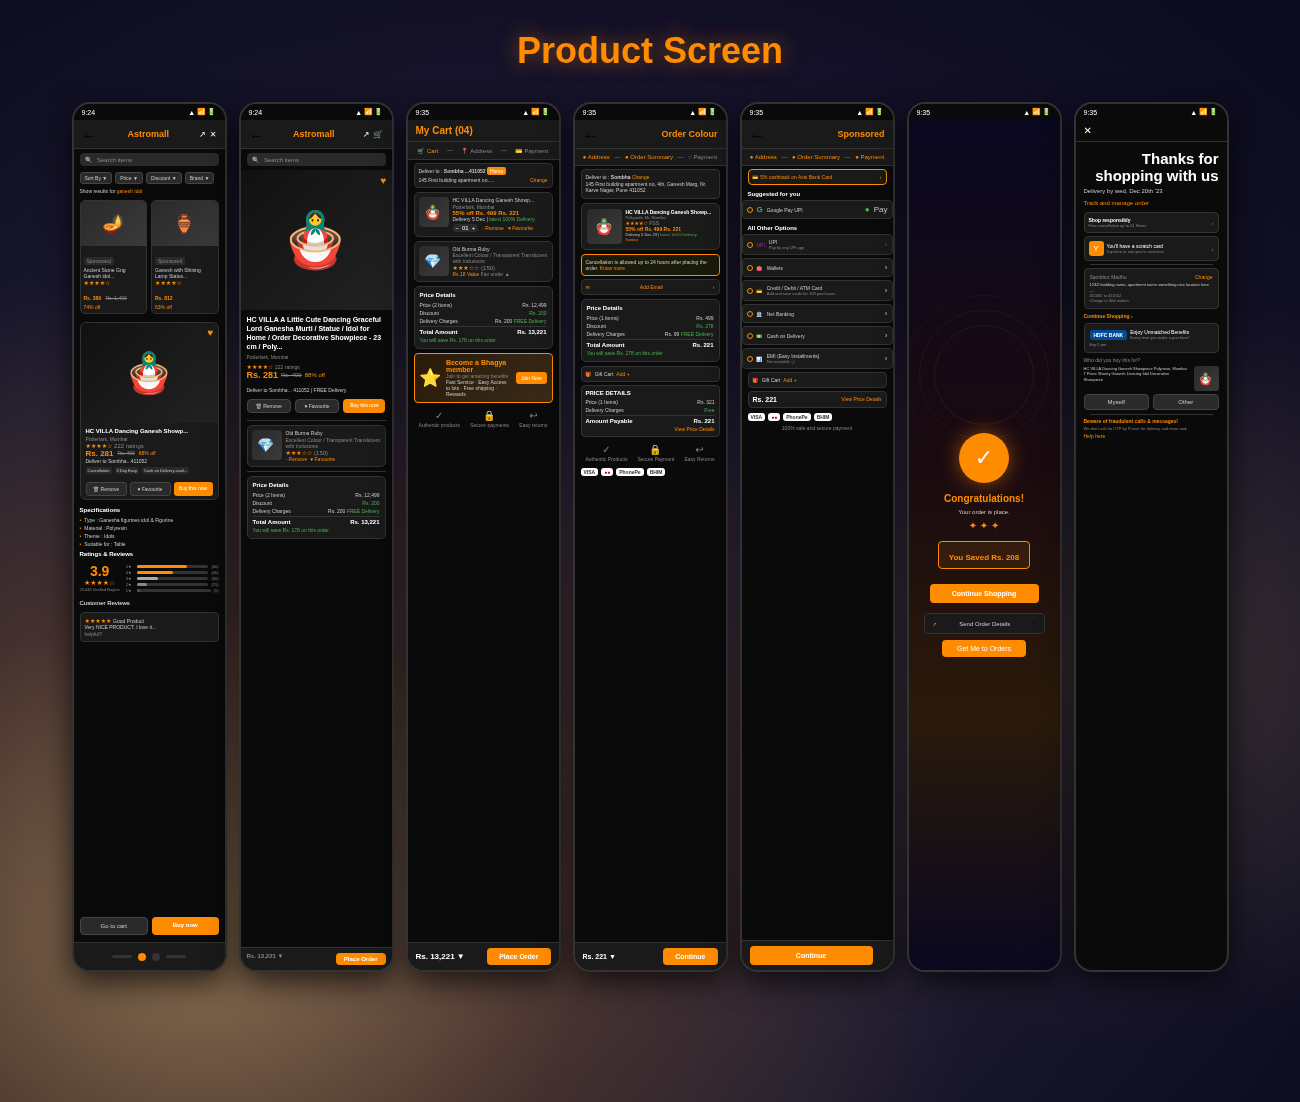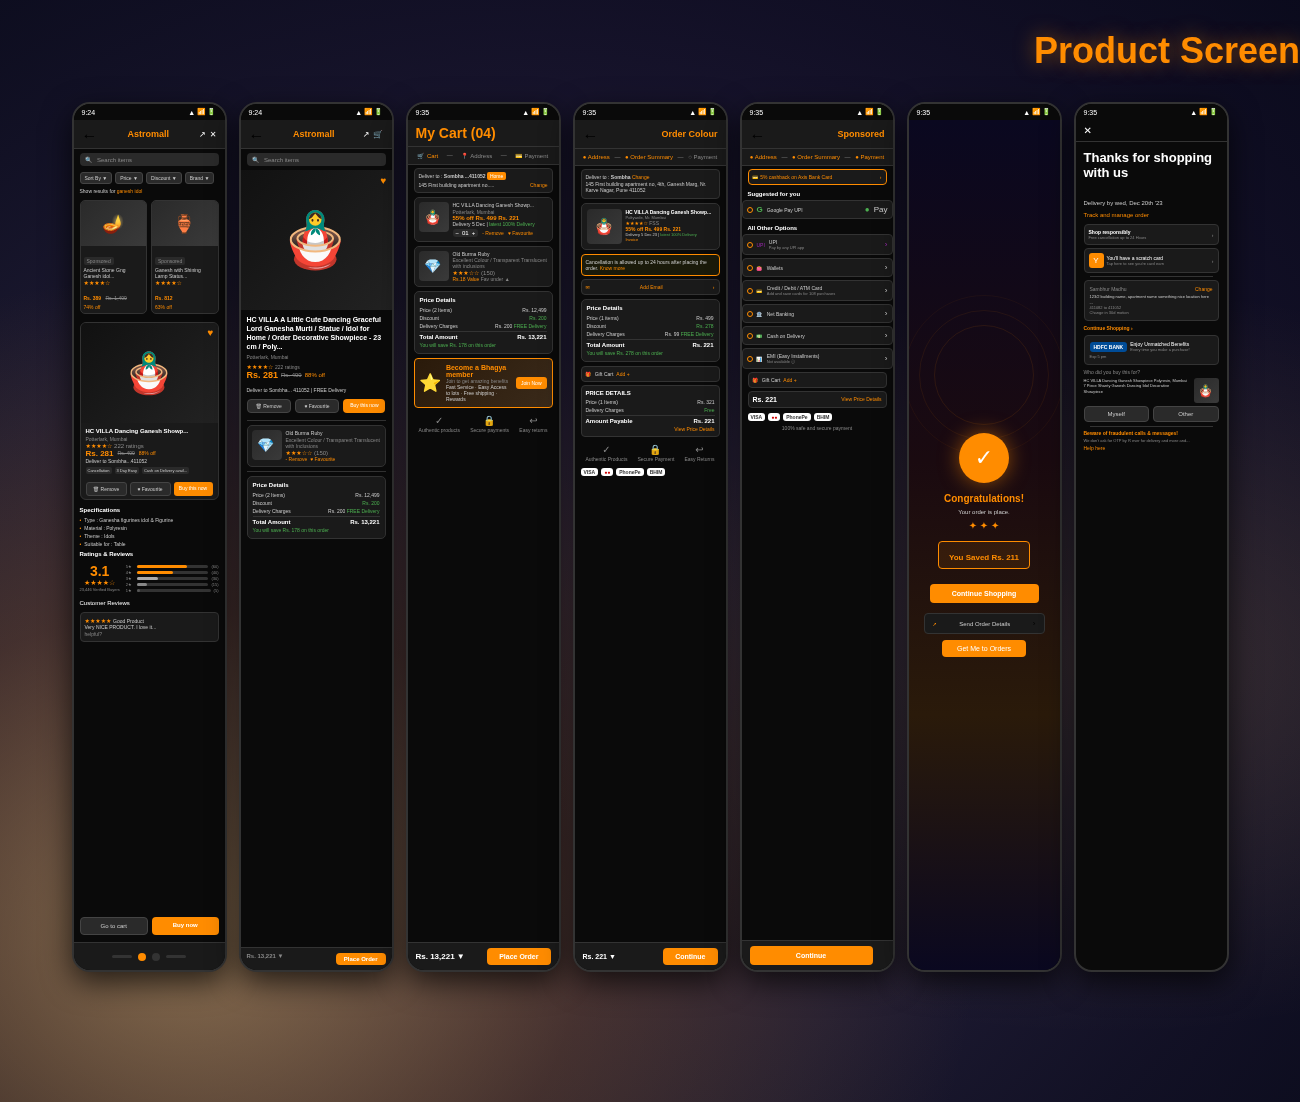--- a/index.html
+++ b/index.html
@@ -15,21 +15,21 @@
     .bg-overlay {
       position: absolute;
       top: 0; left: 0; right: 0; bottom: 0;
       background: 
         radial-gradient(ellipse at 15% 85%, rgba(200,160,100,0.6) 0%, rgba(150,100,50,0.3) 25%, transparent 50%),
         radial-gradient(ellipse at 85% 60%, rgba(255,200,100,0.15) 0%, transparent 40%),
         radial-gradient(ellipse at 50% 50%, rgba(30,20,60,0.8) 0%, rgba(10,10,30,0.9) 100%);
       pointer-events: none;
     }
     .page-title {
-      text-align: right;
+      text-align: center;
       padding: 30px 0 20px;
       font-size: 36px;
       font-weight: bold;
       color: #ff8c00;
       position: relative;
       z-index: 10;
       text-shadow: 0 0 20px rgba(255,140,0,0.5);
     }
     .screens-container {
       display: flex;
@@ -224,21 +224,21 @@
       align-items: center;
       gap: 4px;
     }
     .payment-radio {
       width: 6px;
       height: 6px;
       border-radius: 50%;
       border: 1px solid #ff8c00;
     }
     .thanks-screen { padding: 8px; }
-    .thanks-header { font-size: 13px; color: #fff; font-weight: bold; margin-bottom: 20px; }
+    .thanks-header { font-size: 15px; color: #fff; font-weight: bold; margin-bottom: 4px; text-align: right; }
     .thanks-sub { font-size: 6px; color: #ccc; margin-bottom: 6px; }
     .thanks-item {
       background: #1a1a1a;
       border-radius: 4px;
       padding: 4px;
       margin-bottom: 3px;
       border: 1px solid #333;
       font-size: 5px;
       color: #ccc;
       display: flex;
@@ -558,21 +558,21 @@
 
       <div style="padding:3px 6px;font-size:6px;color:#fff;font-weight:bold;">Specifications</div>
       <div class="spec-row"><span class="spec-bullet">•</span>Type : Ganesha figurines idol &amp; Figurine</div>
       <div class="spec-row"><span class="spec-bullet">•</span>Material : Polyresin</div>
       <div class="spec-row"><span class="spec-bullet">•</span>Theme : Idols</div>
       <div class="spec-row"><span class="spec-bullet">•</span>Suitable for : Table</div>
 
       <div style="padding:3px 6px;font-size:6px;color:#fff;font-weight:bold;">Ratings &amp; Reviews</div>
       <div style="display:flex;gap:6px;padding:3px 6px;">
         <div style="text-align:center;">
-          <div style="font-size:14px;color:#ff8c00;font-weight:bold;">3.1</div>
+          <div style="font-size:14px;color:#ff8c00;font-weight:bold;">3.9</div>
           <div class="stars" style="font-size:7px;">★★★★☆</div>
           <div style="font-size:4px;color:#888;">23,446 Verified Buyers</div>
         </div>
         <div style="flex:1;">
           <div class="rating-bar-row">
               <span style="font-size:4px;color:#888;width:8px;">5★</span>
               <div class="rating-bar-bg">
                 <div class="rating-bar" style="width:70%;"></div>
               </div>
               <span style="font-size:4px;color:#888;">(60)</span>
@@ -720,21 +720,21 @@
   <div class="phone-screen">
     <div class="phone-status-bar">
       <span>9:35</span>
       <div class="status-icons">
         <span>▲</span>
         <span>📶</span>
         <span>🔋</span>
       </div>
     </div>
     <div class="phone-header">
-      <span style="color:#ff8c00;font-size:14px;font-weight:bold;">My Cart <span>(04)</span></span>
+      <span style="color:#ff8c00;font-size:10px;font-weight:bold;">My Cart <span>(04)</span></span>
     </div>
     <div class="cart-step-bar">
       <span class="cart-step-active">🛒 Cart</span>
       <span>—</span>
       <span>📍 Address</span>
       <span>—</span>
       <span>💳 Payment</span>
     </div>
     <div style="height:calc(100% - 120px);overflow:hidden;">
       <div class="address-bar">
@@ -1069,21 +1069,21 @@
         <div style="position:absolute;width:160px;height:160px;border-radius:50%;border:1px solid rgba(255,140,0,0.05);top:30%;left:50%;transform:translate(-50%,-50%);"></div>
 
         <div class="check-circle">
           <span>✓</span>
         </div>
         <div class="congrats-title">Congratulations!</div>
         <div class="congrats-text">Your order is place.</div>
 
         <div style="color:#ff8c00;font-size:10px;margin:5px 0;">✦ ✦ ✦</div>
         <div style="background:rgba(255,140,0,0.1);border:1px solid #ff8c00;border-radius:4px;padding:4px 10px;margin:5px 0;">
-          <span style="font-size:8px;color:#ff8c00;font-weight:bold;">You Saved Rs. 211</span>
+          <span style="font-size:8px;color:#ff8c00;font-weight:bold;">You Saved Rs. 208</span>
         </div>
 
         <div class="continue-btn" style="margin-top:10px;padding:6px;">Continue Shopping</div>
 
         <div style="display:flex;align-items:center;justify-content:space-between;background:#1a1a1a;border:1px solid #333;border-radius:4px;padding:5px 8px;width:100%;margin-top:6px;">
           <span style="font-size:5px;color:#ff8c00;">↗</span>
           <span style="font-size:6px;color:#ccc;">Send Order Details</span>
           <span style="font-size:8px;">›</span>
         </div>
 

